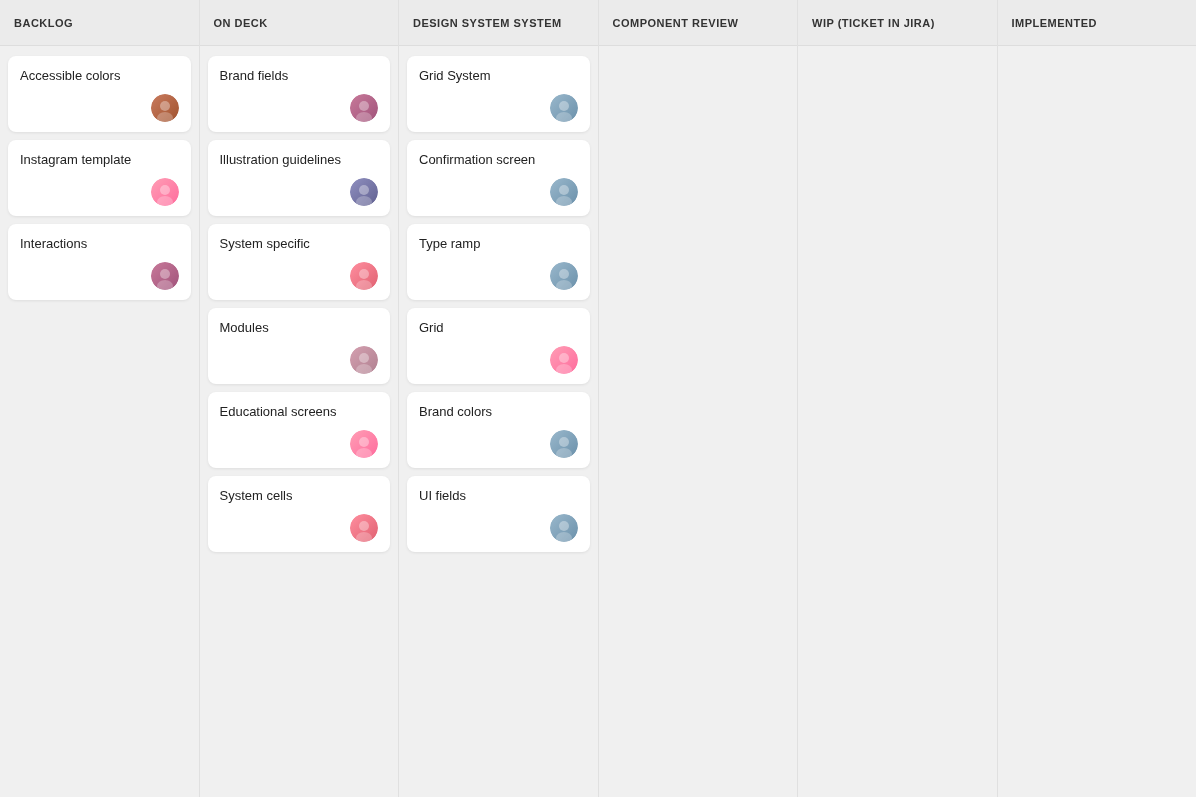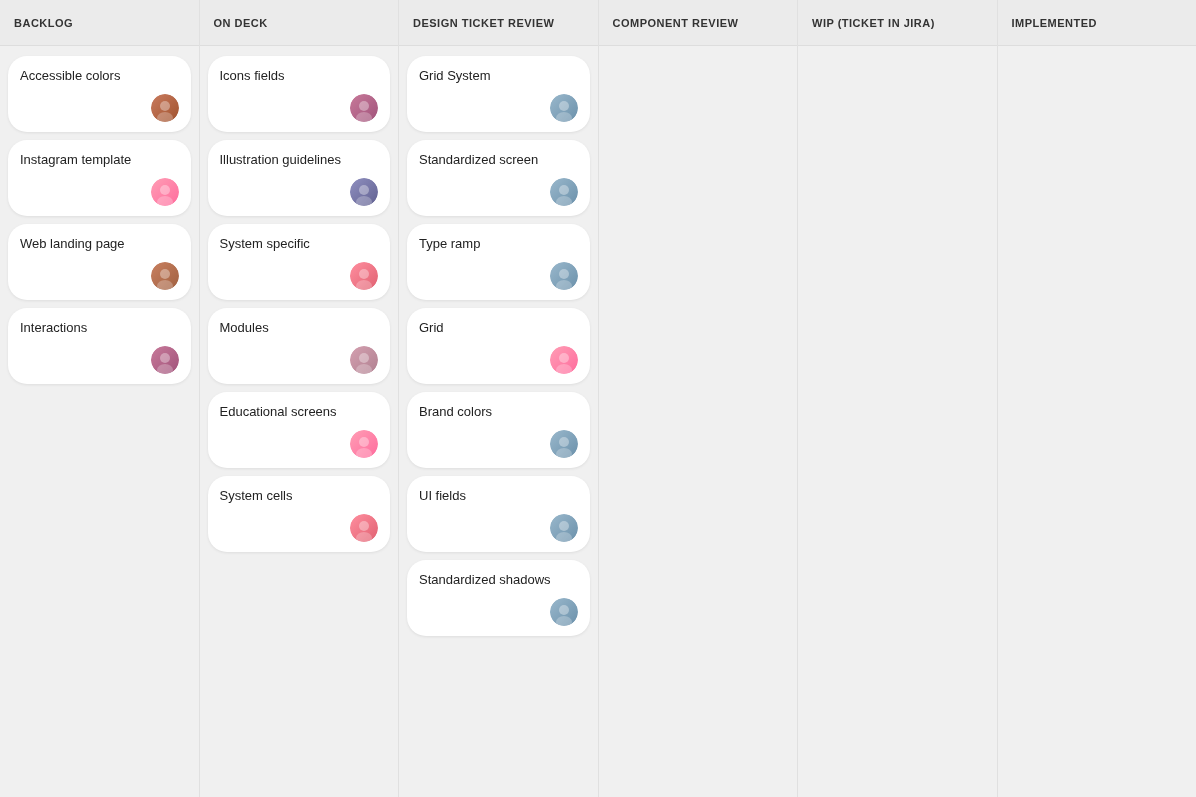--- a/index.html
+++ b/index.html
@@ -40,21 +40,21 @@
     .column-body {
       padding: 10px 8px;
       display: flex;
       flex-direction: column;
       gap: 8px;
       flex: 1;
       background: #f0f0f0;
     }
     .card {
       background: #fff;
-      border-radius: 19px;
+      border-radius: 8px;
       padding: 12px 12px 10px 12px;
       box-shadow: 0 1px 3px rgba(0,0,0,0.08);
       display: flex;
       flex-direction: column;
       min-height: 76px;
       position: relative;
       cursor: pointer;
     }
     .card-title {
       font-size: 13px;
@@ -117,40 +117,20 @@
         </clipPath>
       </defs>
       <circle cx="14" cy="14" r="14" fill="url(#g_instagram-template)"></circle>
 
       <circle cx="14" cy="12" r="5" fill="rgba(255,255,255,0.35)" clip-path="url(#c_instagram-template)"></circle>
       <ellipse cx="14" cy="24" rx="8" ry="6" fill="rgba(255,255,255,0.25)" clip-path="url(#c_instagram-template)"></ellipse>
     </svg>
           </div>
         </div>
         <div class="card">
-          <div class="card-title">Web landing page</div>
-          <div class="card-avatar">
-            <svg width="28" height="28" viewBox="0 0 28 28" xmlns="http://www.w3.org/2000/svg">
-      <defs>
-        <linearGradient id="g_web-landing-page" x1="0%" y1="0%" x2="100%" y2="100%">
-          <stop offset="0%" style="stop-color:#c98060;stop-opacity:1"></stop>
-          <stop offset="100%" style="stop-color:#a06040;stop-opacity:1"></stop>
-        </linearGradient>
-        <clipPath id="c_web-landing-page">
-          <circle cx="14" cy="14" r="14"></circle>
-        </clipPath>
-      </defs>
-      <circle cx="14" cy="14" r="14" fill="url(#g_web-landing-page)"></circle>
-
-      <circle cx="14" cy="12" r="5" fill="rgba(255,255,255,0.35)" clip-path="url(#c_web-landing-page)"></circle>
-      <ellipse cx="14" cy="24" rx="8" ry="6" fill="rgba(255,255,255,0.25)" clip-path="url(#c_web-landing-page)"></ellipse>
-    </svg>
-          </div>
-        </div>
-        <div class="card">
           <div class="card-title">Interactions</div>
           <div class="card-avatar">
             <svg width="28" height="28" viewBox="0 0 28 28" xmlns="http://www.w3.org/2000/svg">
       <defs>
         <linearGradient id="g_interactions" x1="0%" y1="0%" x2="100%" y2="100%">
           <stop offset="0%" style="stop-color:#c87a9a;stop-opacity:1"></stop>
           <stop offset="100%" style="stop-color:#a0527a;stop-opacity:1"></stop>
         </linearGradient>
         <clipPath id="c_interactions">
           <circle cx="14" cy="14" r="14"></circle>
@@ -162,21 +142,21 @@
       <ellipse cx="14" cy="24" rx="8" ry="6" fill="rgba(255,255,255,0.25)" clip-path="url(#c_interactions)"></ellipse>
     </svg>
           </div>
         </div>
       </div>
     </div>
     <div class="column">
       <div class="column-header">ON DECK</div>
       <div class="column-body">
         <div class="card">
-          <div class="card-title">Icons fields</div>
+          <div class="card-title">Brand fields</div>
           <div class="card-avatar">
             <svg width="28" height="28" viewBox="0 0 28 28" xmlns="http://www.w3.org/2000/svg">
       <defs>
         <linearGradient id="g_input-fields" x1="0%" y1="0%" x2="100%" y2="100%">
           <stop offset="0%" style="stop-color:#c87a9a;stop-opacity:1"></stop>
           <stop offset="100%" style="stop-color:#a0527a;stop-opacity:1"></stop>
         </linearGradient>
         <clipPath id="c_input-fields">
           <circle cx="14" cy="14" r="14"></circle>
         </clipPath>
@@ -284,21 +264,21 @@
       <circle cx="14" cy="14" r="14" fill="url(#g_account-cells)"></circle>
 
       <circle cx="14" cy="12" r="5" fill="rgba(255,255,255,0.35)" clip-path="url(#c_account-cells)"></circle>
       <ellipse cx="14" cy="24" rx="8" ry="6" fill="rgba(255,255,255,0.25)" clip-path="url(#c_account-cells)"></ellipse>
     </svg>
           </div>
         </div>
       </div>
     </div>
     <div class="column">
-      <div class="column-header">DESIGN TICKET REVIEW</div>
+      <div class="column-header">DESIGN SYSTEM SYSTEM</div>
       <div class="column-body">
         <div class="card">
           <div class="card-title">Grid System</div>
           <div class="card-avatar">
             <svg width="28" height="28" viewBox="0 0 28 28" xmlns="http://www.w3.org/2000/svg">
       <defs>
         <linearGradient id="g_grid-system" x1="0%" y1="0%" x2="100%" y2="100%">
           <stop offset="0%" style="stop-color:#9ab8cc;stop-opacity:1"></stop>
           <stop offset="100%" style="stop-color:#6a90aa;stop-opacity:1"></stop>
         </linearGradient>
@@ -307,21 +287,21 @@
         </clipPath>
       </defs>
       <circle cx="14" cy="14" r="14" fill="url(#g_grid-system)"></circle>
 
       <circle cx="14" cy="12" r="5" fill="rgba(255,255,255,0.35)" clip-path="url(#c_grid-system)"></circle>
       <ellipse cx="14" cy="24" rx="8" ry="6" fill="rgba(255,255,255,0.25)" clip-path="url(#c_grid-system)"></ellipse>
     </svg>
           </div>
         </div>
         <div class="card">
-          <div class="card-title">Standardized screen</div>
+          <div class="card-title">Confirmation screen</div>
           <div class="card-avatar">
             <svg width="28" height="28" viewBox="0 0 28 28" xmlns="http://www.w3.org/2000/svg">
       <defs>
         <linearGradient id="g_confirmation-screen" x1="0%" y1="0%" x2="100%" y2="100%">
           <stop offset="0%" style="stop-color:#9ab8cc;stop-opacity:1"></stop>
           <stop offset="100%" style="stop-color:#6a90aa;stop-opacity:1"></stop>
         </linearGradient>
         <clipPath id="c_confirmation-screen">
           <circle cx="14" cy="14" r="14"></circle>
         </clipPath>
@@ -406,40 +386,20 @@
           <circle cx="14" cy="14" r="14"></circle>
         </clipPath>
       </defs>
       <circle cx="14" cy="14" r="14" fill="url(#g_ui-colors)"></circle>
 
       <circle cx="14" cy="12" r="5" fill="rgba(255,255,255,0.35)" clip-path="url(#c_ui-colors)"></circle>
       <ellipse cx="14" cy="24" rx="8" ry="6" fill="rgba(255,255,255,0.25)" clip-path="url(#c_ui-colors)"></ellipse>
     </svg>
           </div>
         </div>
-        <div class="card">
-          <div class="card-title">Standardized shadows</div>
-          <div class="card-avatar">
-            <svg width="28" height="28" viewBox="0 0 28 28" xmlns="http://www.w3.org/2000/svg">
-      <defs>
-        <linearGradient id="g_standardized-shadows" x1="0%" y1="0%" x2="100%" y2="100%">
-          <stop offset="0%" style="stop-color:#9ab8cc;stop-opacity:1"></stop>
-          <stop offset="100%" style="stop-color:#6a90aa;stop-opacity:1"></stop>
-        </linearGradient>
-        <clipPath id="c_standardized-shadows">
-          <circle cx="14" cy="14" r="14"></circle>
-        </clipPath>
-      </defs>
-      <circle cx="14" cy="14" r="14" fill="url(#g_standardized-shadows)"></circle>
-
-      <circle cx="14" cy="12" r="5" fill="rgba(255,255,255,0.35)" clip-path="url(#c_standardized-shadows)"></circle>
-      <ellipse cx="14" cy="24" rx="8" ry="6" fill="rgba(255,255,255,0.25)" clip-path="url(#c_standardized-shadows)"></ellipse>
-    </svg>
-          </div>
-        </div>
       </div>
     </div>
     <div class="column">
       <div class="column-header">COMPONENT REVIEW</div>
       <div class="column-body"></div>
     </div>
     <div class="column">
       <div class="column-header">WIP (TICKET IN JIRA)</div>
       <div class="column-body"></div>
     </div>

